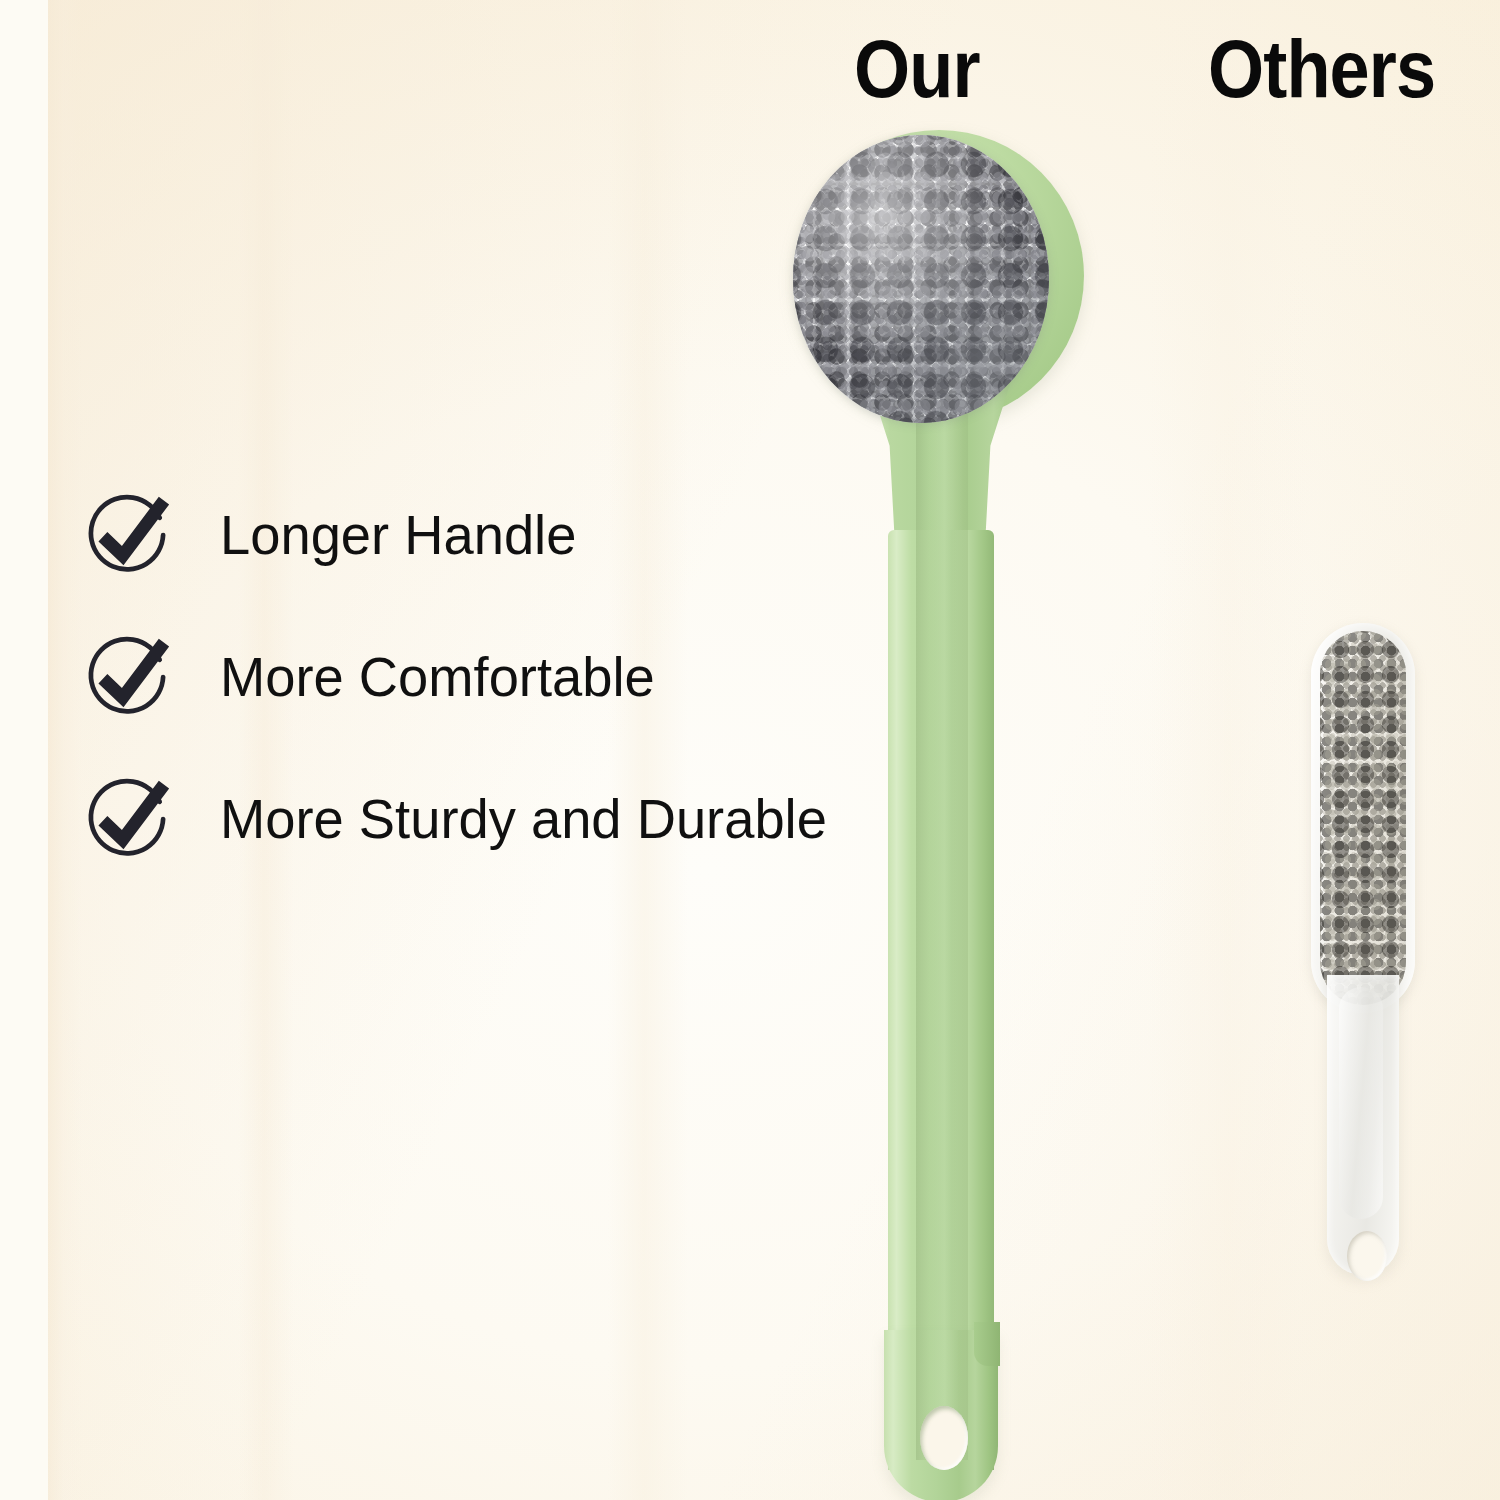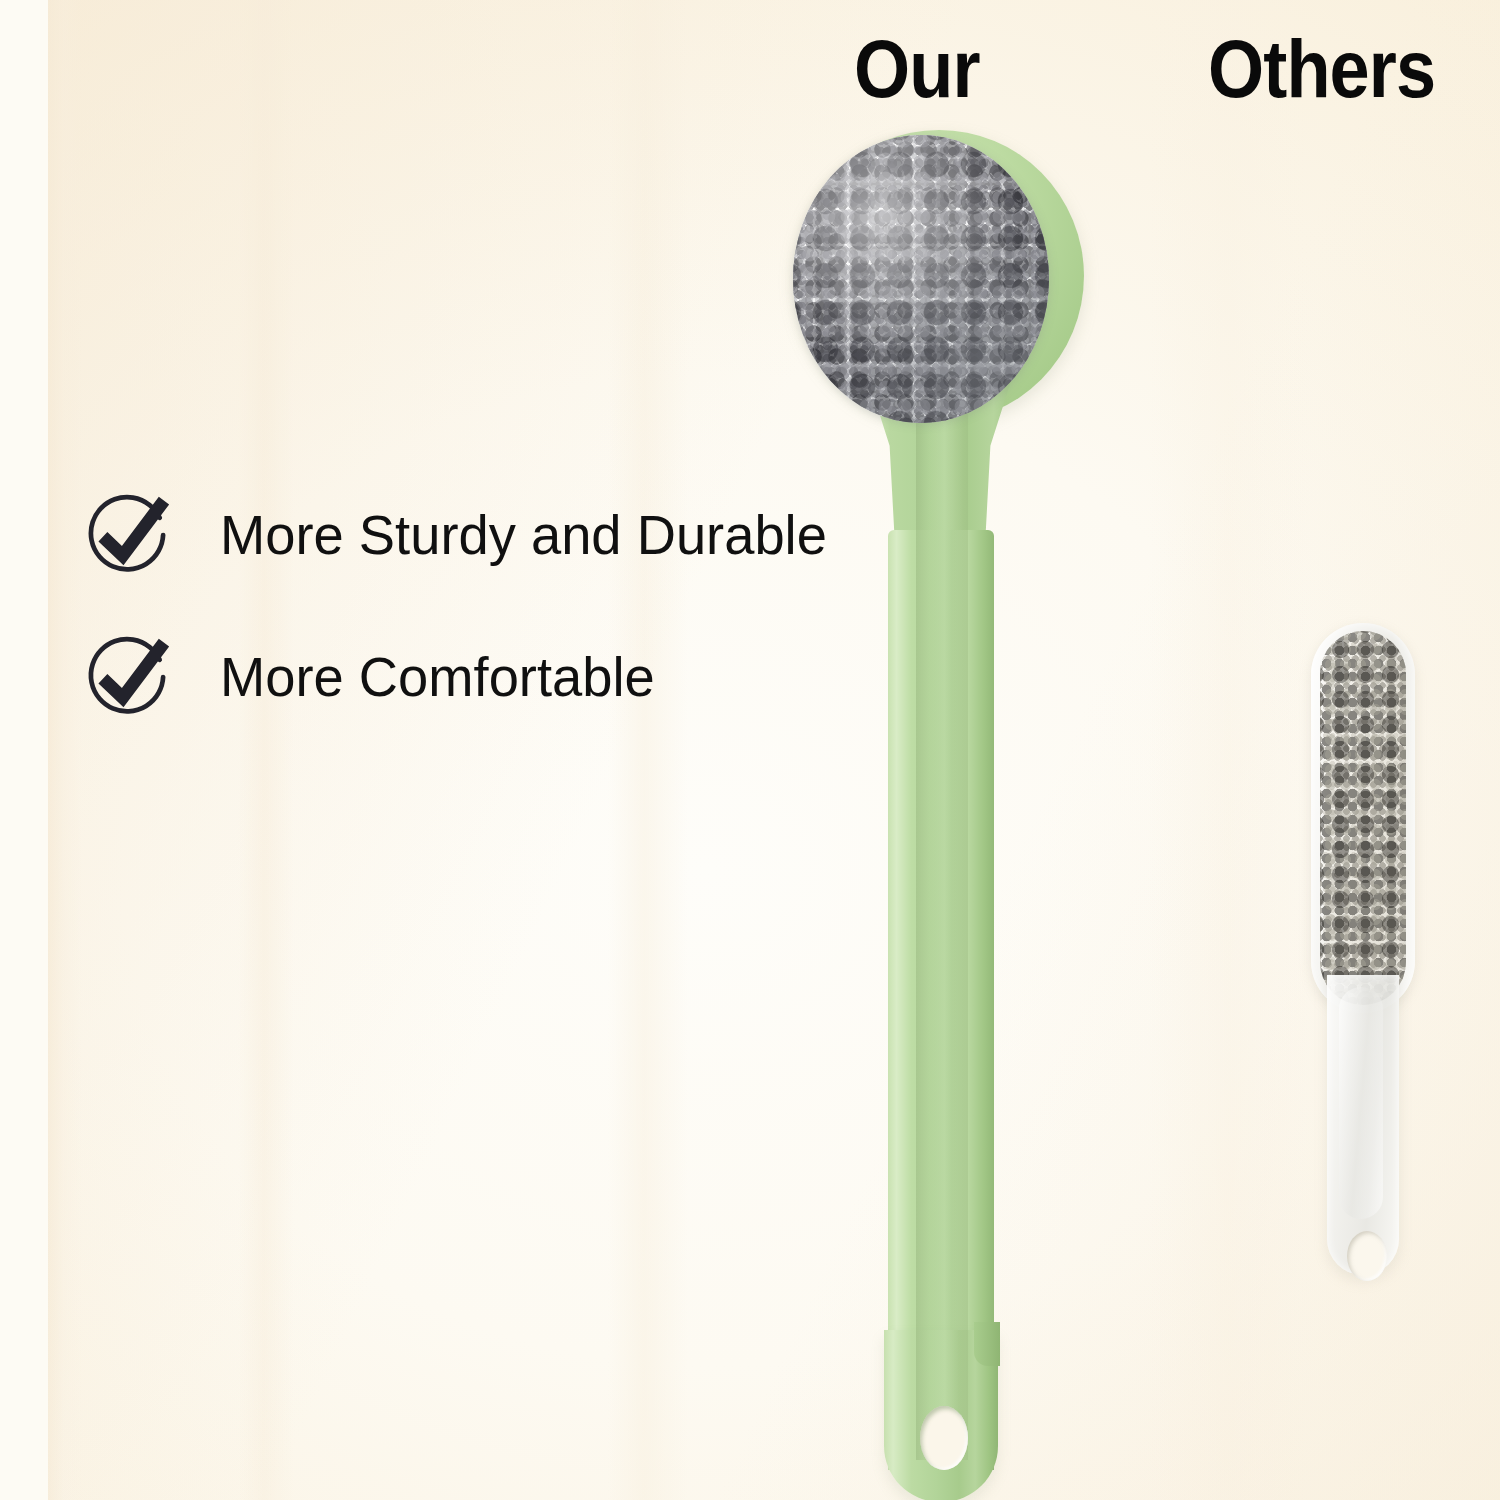--- a/index.html
+++ b/index.html
@@ -342,40 +342,49 @@
 </head>
 <body>
 
 <div id="stage">
 
   <div class="hdr" id="hdr-our">Our</div>
   <div class="hdr" id="hdr-other">Others</div>
 
   <div id="feature-list">
 
-
+    <div class="feature-row">
+      <span class="check-icon">
+        <svg viewBox="0 0 100 100" width="86" height="86" aria-hidden="true">
+          <path d="M88 30 A42 42 0 1 0 92 50" fill="none" stroke="#23232c" stroke-width="5.5" stroke-linecap="round"></path>
+          <path d="M22 52 L45 74 L93 10" fill="none" stroke="#23232c" stroke-width="15" stroke-linecap="butt" stroke-linejoin="miter"></path>
+        </svg>
+      </span>
+      <span class="feature-label">Longer Handle</span>
+    </div>
+
+
+    <div class="feature-row">
+      <span class="check-icon">
+        <svg viewBox="0 0 100 100" width="86" height="86" aria-hidden="true">
+          <path d="M88 30 A42 42 0 1 0 92 50" fill="none" stroke="#23232c" stroke-width="5.5" stroke-linecap="round"></path>
+          <path d="M22 52 L45 74 L93 10" fill="none" stroke="#23232c" stroke-width="15" stroke-linecap="butt" stroke-linejoin="miter"></path>
+        </svg>
+      </span>
+      <span class="feature-label">More Comfortable</span>
+    </div>
 
     <div class="feature-row">
       <span class="check-icon">
         <svg viewBox="0 0 100 100" width="86" height="86" aria-hidden="true">
           <path d="M88 30 A42 42 0 1 0 92 50" fill="none" stroke="#23232c" stroke-width="5.5" stroke-linecap="round"></path>
           <path d="M22 52 L45 74 L93 10" fill="none" stroke="#23232c" stroke-width="15" stroke-linecap="butt" stroke-linejoin="miter"></path>
         </svg>
       </span>
       <span class="feature-label">More Sturdy and Durable</span>
-    </div>
-
-    <div class="feature-row">
-      <span class="check-icon">
-        <svg viewBox="0 0 100 100" width="86" height="86" aria-hidden="true">
-          <path d="M88 30 A42 42 0 1 0 92 50" fill="none" stroke="#23232c" stroke-width="5.5" stroke-linecap="round"></path>
-          <path d="M22 52 L45 74 L93 10" fill="none" stroke="#23232c" stroke-width="15" stroke-linecap="butt" stroke-linejoin="miter"></path>
-        </svg>
-      </span>
-      <span class="feature-label">More Comfortable</span>
     </div>
 
   </div>
 
   <div id="our-product">
     <div id="head-backing"></div>
     <div id="neck"></div>
     <div id="shaft"></div>
     <div id="handle-end"></div>
     <div id="handle-notch"></div>

